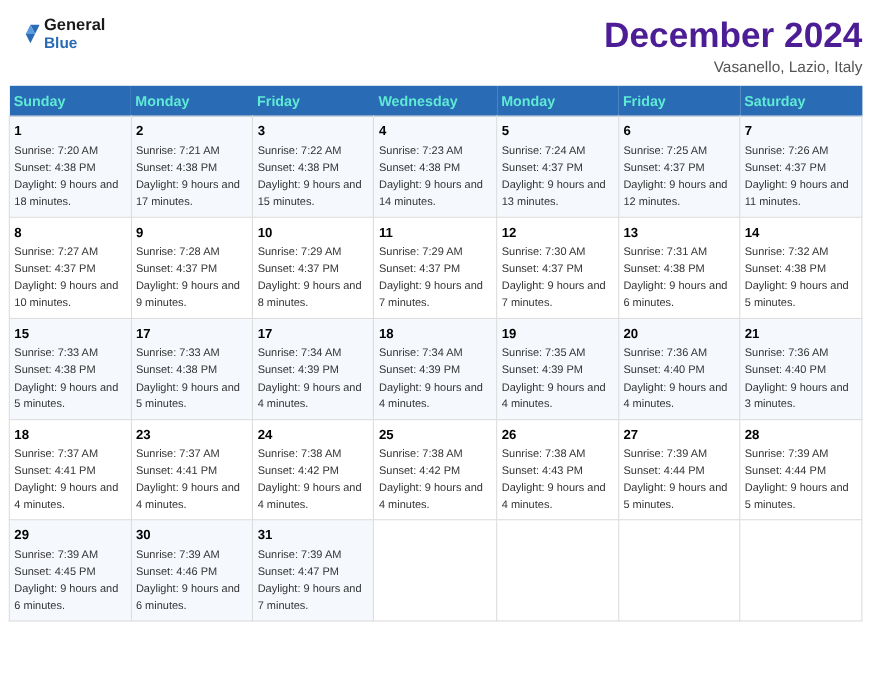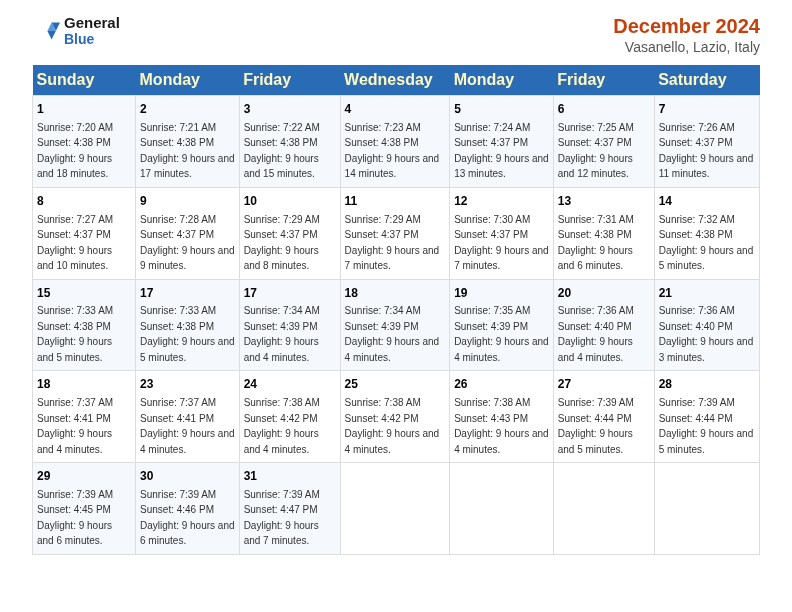--- a/index.html
+++ b/index.html
@@ -6,62 +6,62 @@
     body {
       font-family: Arial, sans-serif;
       background: #fff;
       width: 792px;
       height: 612px;
       overflow: hidden;
     }
     .page {
       width: 792px;
       min-height: 612px;
-      padding: 15px 32px;
+      padding: 15px 8px;
     }
     .header {
       display: flex;
       justify-content: space-between;
       align-items: flex-start;
       margin-bottom: 10px;
     }
     .logo {
       display: flex;
       align-items: center;
       gap: 4px;
     }
     .logo-icon {
       width: 28px;
       height: 28px;
     }
     .title-block {
       text-align: right;
     }
     .month-title {
-      font-size: 20px;
+      font-size: 32px;
       font-weight: bold;
-      color: #c2410c;
+      color: #4c1d95;
       line-height: 1.1;
     }
     .location {
       font-size: 14px;
       color: #555;
       margin-top: 2px;
     }
     table {
       width: 100%;
       border-collapse: collapse;
       font-size: 10.5px;
     }
     thead th {
       background-color: #2a6bb5;
-      color: #fef9c3;
+      color: #5eead4;
       padding: 6px 4px;
       text-align: left;
-      font-size: 16px;
+      font-size: 13px;
       font-weight: bold;
     }
     tbody td {
       vertical-align: top;
       padding: 5px 4px;
       border: 1px solid #ddd;
       width: 113px;
       line-height: 1.4;
     }
     tbody tr:nth-child(odd) td {

